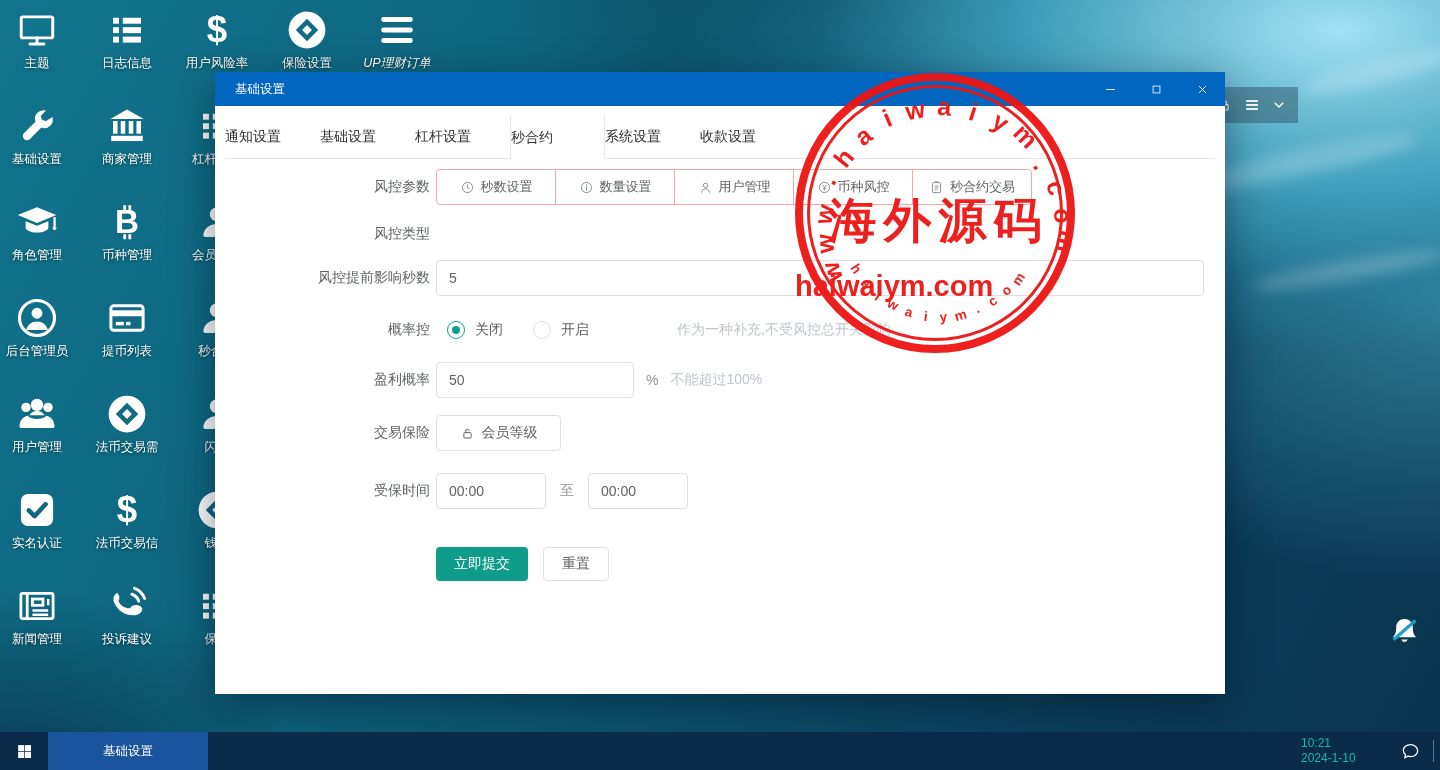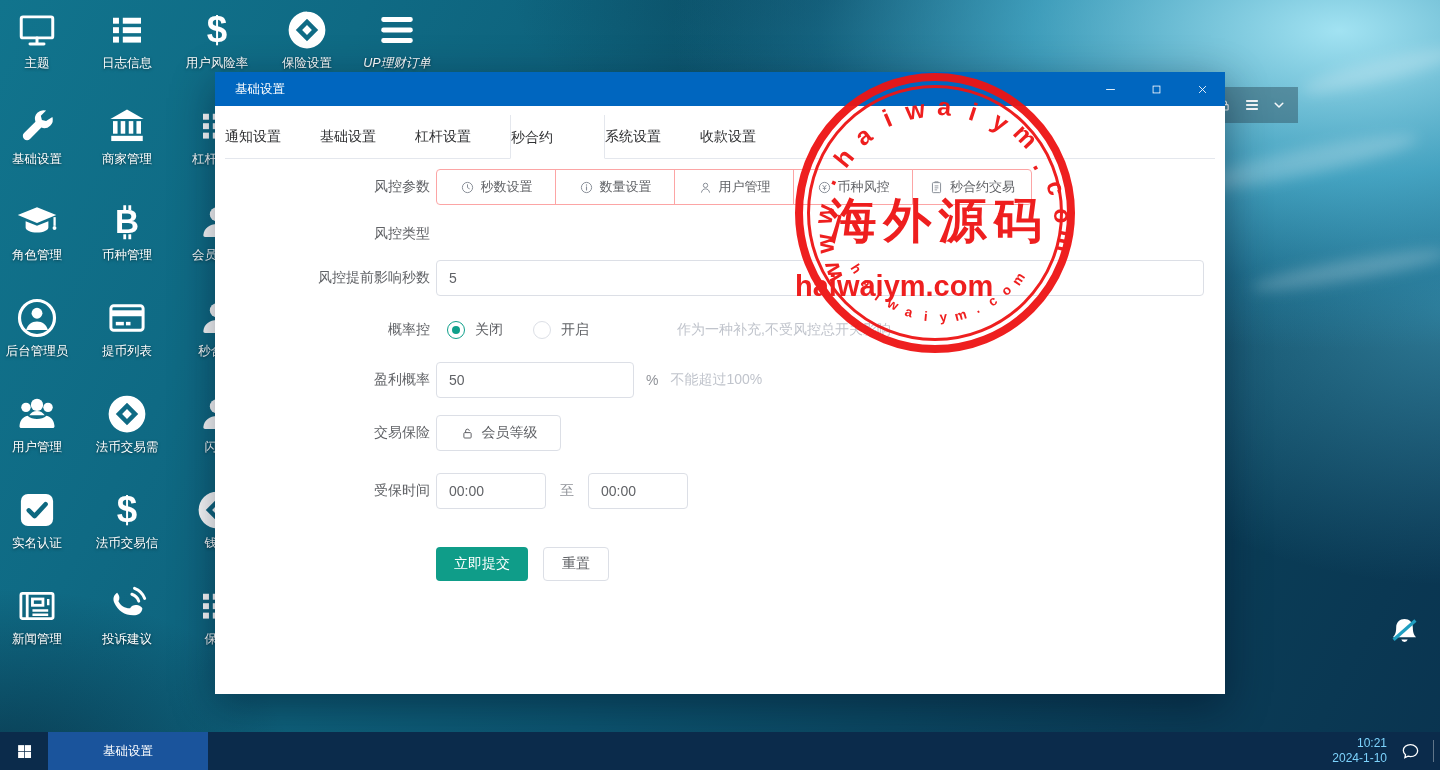--- a/index.html
+++ b/index.html
@@ -106,21 +106,21 @@
   .arc-bot{font-size:13.5px;letter-spacing:1px}
 
   
   .taskbar{position:absolute;left:0;bottom:0;width:1440px;height:38px;background:var(--c-taskbar,#0b2b4b);
            display:flex;align-items:center;z-index:60}
   .start{width:48px;height:38px;display:flex;align-items:center;justify-content:center;color:#fff;cursor:pointer}
   .start-ic{width:17px;height:17px;display:block}
   .task-active{width:160px;height:38px;background:var(--c-taskbar-active,#1a549c);color:#fff;
                font-size:12.5px;display:flex;align-items:center;justify-content:center;cursor:pointer}
   .tb-right{margin-left:auto;display:flex;align-items:center}
-  .clock{text-align:right;font-size:12px;line-height:15px;color:#7dd3fc;width:86px;cursor:pointer}
+  .clock{text-align:left;font-size:12px;line-height:15px;color:#14b8a6;width:86px;cursor:pointer}
   .tb-chat{width:46px;height:38px;display:flex;align-items:center;justify-content:center;color:#fff;cursor:pointer}
   .chat-ic{width:21px;height:21px;display:block}
   .tb-divider{width:1px;height:22px;background:rgba(255,255,255,.35);margin-right:6px}
 </style>
 </head>
 <body>
 
 <div class="desktop">
   <div class="foam foam1"></div>
   <div class="foam foam2"></div>

